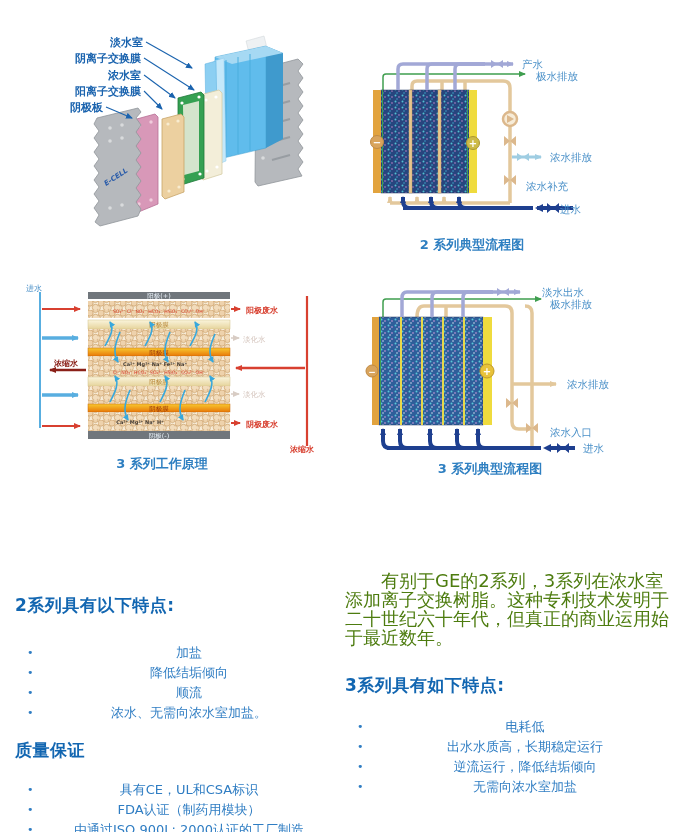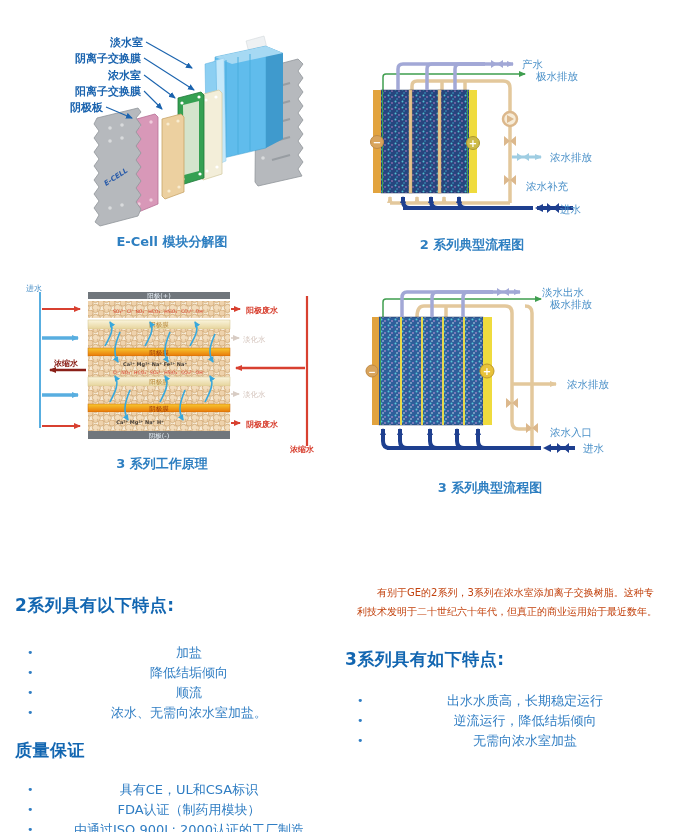--- a/index.html
+++ b/index.html
@@ -5,21 +5,21 @@
   html,body{margin:0;padding:0;background:#ffffff;}
   .page{position:relative;width:680px;height:832px;background:#fff;overflow:hidden;
         font-family:"DejaVu Sans","Liberation Sans",sans-serif;}
   .fig{position:absolute;}
   .caption{position:absolute;text-align:center;color:#2e7fc1;font-weight:bold;font-size:13px;}
   .col{position:absolute;}
   .col h2{margin:0;font-size:17px;font-weight:bold;color:#1266b1;letter-spacing:0.5px;}
   .col ul{list-style:none;margin:0;padding:0 0 0 10px;text-align:center;}
   .col li{position:relative;color:#2f7dc3;font-size:13px;line-height:20px;padding-left:20px;}
   .col li::before{content:"•";position:absolute;left:2px;top:0;font-size:11px;color:#2f7dc3;}
-  .col p{margin:12px;color:#c2410c;font-size:10px;line-height:19px;text-indent:2em;}
+  .col p{margin:0;color:#4d7c0f;font-size:18px;line-height:19px;text-indent:2em;}
   .col-left{left:15px;top:570px;width:318px;margin-top:24px;}
   .col-right{left:345px;top:571px;width:330px;}
   .h-gap1{margin-bottom:26px !important;}
   .h-gap2{margin-top:16px !important;margin-bottom:18px !important;}
   .h-gap3{margin-top:27px !important;margin-bottom:20px !important;}
   svg text{font-family:"DejaVu Sans","Liberation Sans",sans-serif;}
 </style>
 </head>
 <body>
 
@@ -388,24 +388,23 @@
 
     <g font-size="10.5" fill="#4a90c8">
       <text x="197" y="26">淡水出水</text>
       <text x="205" y="38">极水排放</text>
       <text x="222" y="118">浓水排放</text>
       <text x="205" y="166">浓水入口</text>
       <text x="238" y="182">进水</text>
     </g>
   </svg>
 
-  <div class="caption" style="left:62px;top:233px;width:220px">E-Cell 模块分解图</div>
   <div class="caption" style="left:357px;top:236px;width:230px">2 系列典型流程图</div>
   <div class="caption" style="left:52px;top:455px;width:220px">3 系列工作原理</div>
-  <div class="caption" style="left:380px;top:479px;width:220px">3 系列典型流程图</div>
+  <div class="caption" style="left:380px;top:460px;width:220px">3 系列典型流程图</div>
 
   <section class="col col-left">
     <h2 class="h-gap1">2系列具有以下特点:</h2>
     <ul>
       <li>加盐</li>
       <li>降低结垢倾向</li>
       <li>顺流</li>
       <li>浓水、无需向浓水室加盐。</li>
     </ul>
     <h2 class="h-gap2">质量保证</h2>
@@ -413,19 +412,20 @@
       <li>具有CE，UL和CSA标识</li>
       <li>FDA认证（制药用模块）</li>
       <li>由通过ISO 900L: 2000认证的工厂制造</li>
     </ul>
   </section>
 
   <section class="col col-right">
     <p>有别于GE的2系列，3系列在浓水室添加离子交换树脂。这种专利技术发明于二十世纪六十年代，但真正的商业运用始于最近数年。</p>
     <h2 class="h-gap3">3系列具有如下特点:</h2>
     <ul>
+      <li>电耗低</li>
       <li>出水水质高，长期稳定运行</li>
       <li>逆流运行，降低结垢倾向</li>
       <li>无需向浓水室加盐</li>
     </ul>
   </section>
 
 </div>
 
 </body></html>

